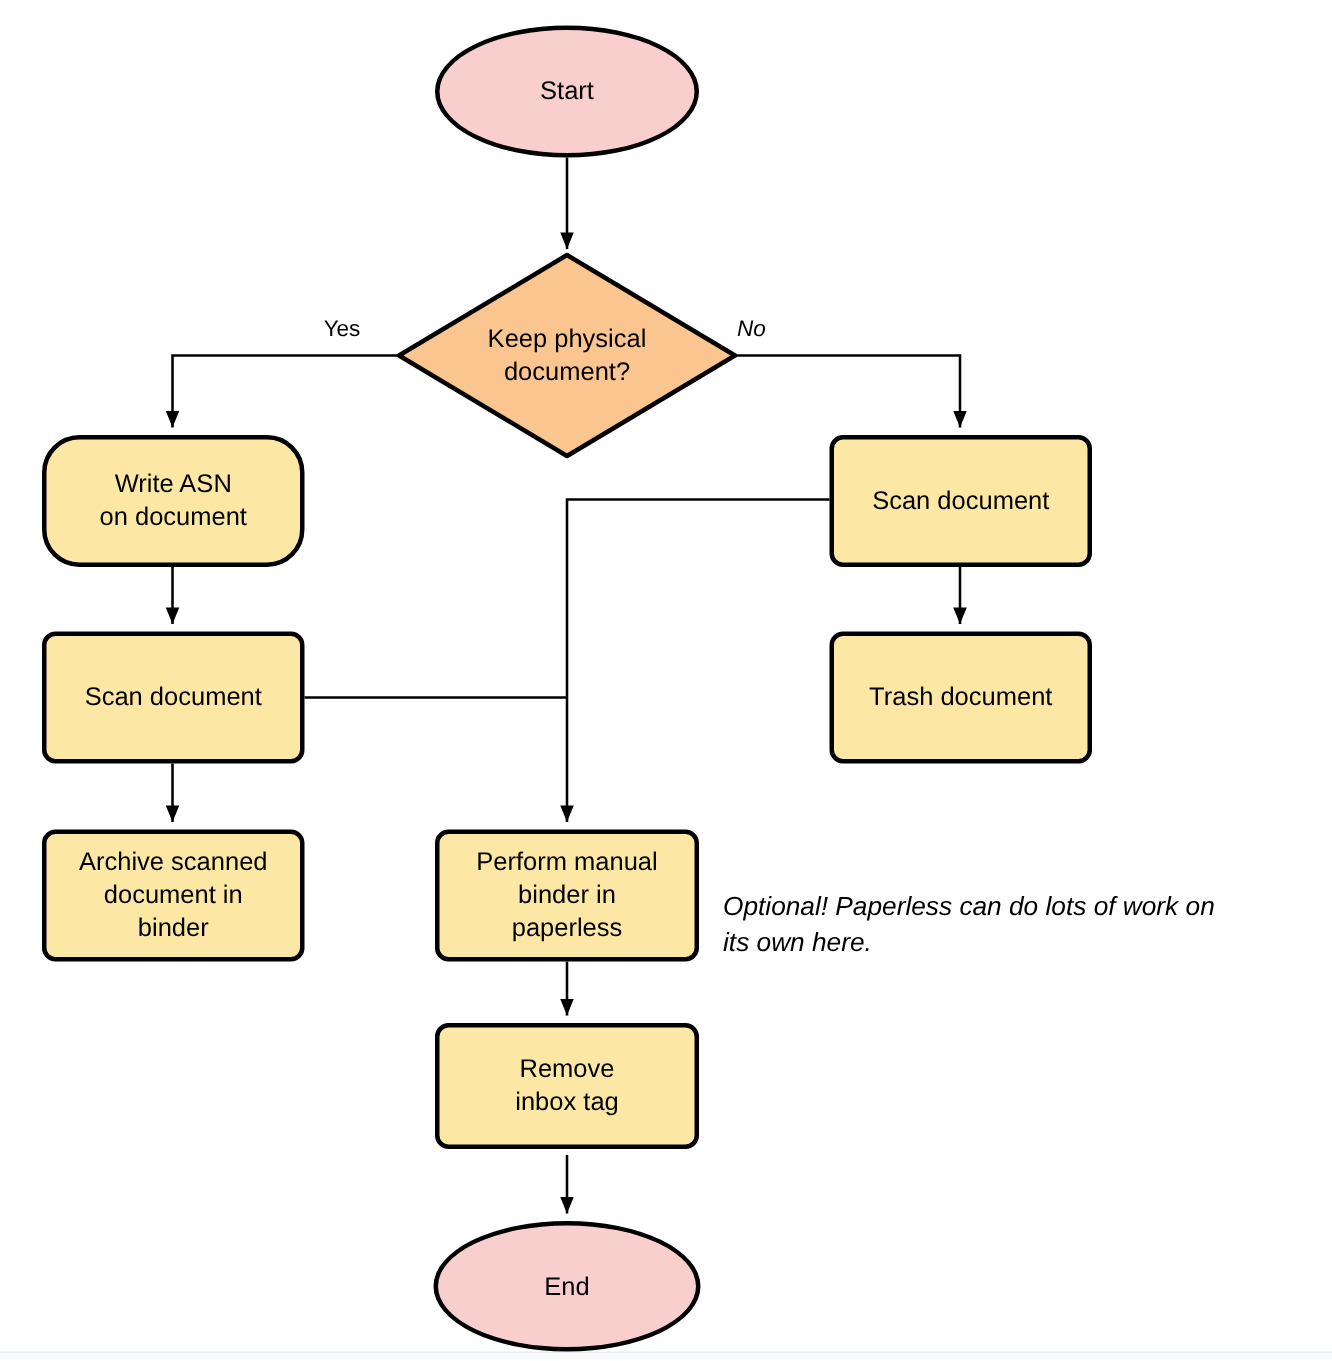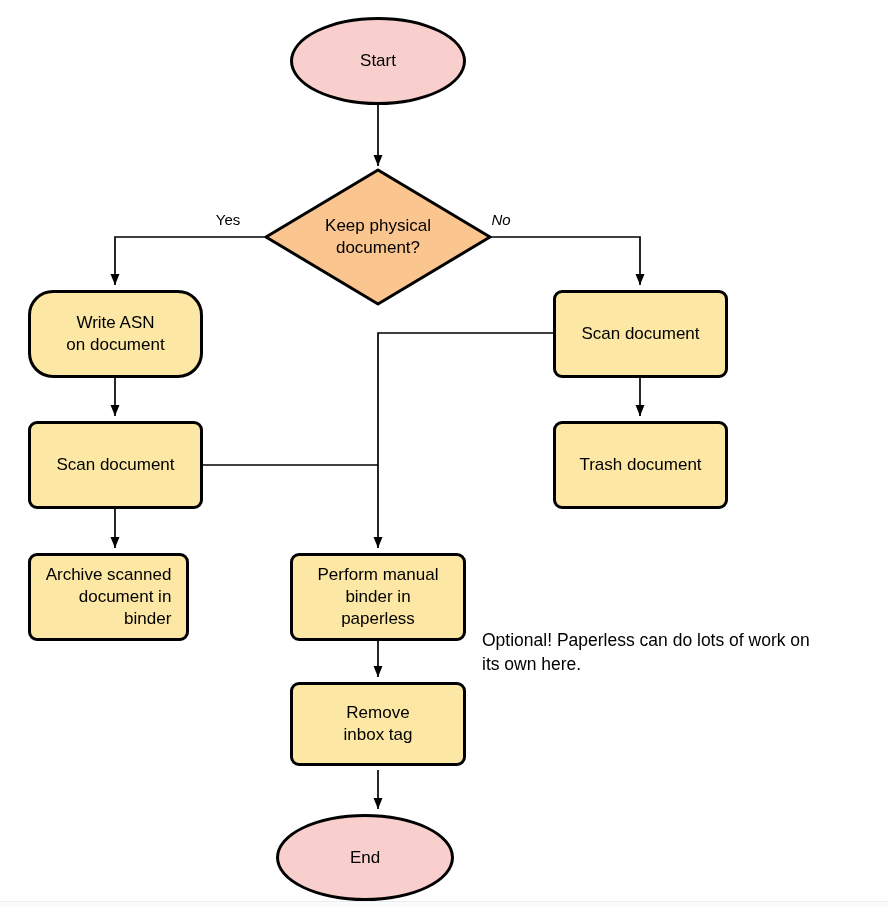--- a/index.html
+++ b/index.html
@@ -71,36 +71,37 @@
     position: absolute;
     z-index: 3;
     font-size: 15px;
     line-height: 18px;
     text-align: center;
   }
   #node-start       { left: 290px; top: 17px;  width: 176px; height: 88px; }
   #decision-label   { left: 272px; top: 172px; width: 212px; height: 130px; }
   #node-write-asn   { left: 28px;  top: 290px; width: 175px; height: 88px; border-radius: 25px; }
   #node-scan-left   { left: 28px;  top: 421px; width: 175px; height: 88px; }
-  #node-archive     { left: 28px;  top: 553px; width: 161px; height: 88px; text-align: right; }
+  #node-archive     { left: 28px;  top: 553px; width: 175px; height: 88px; }
   #node-scan-right  { left: 553px; top: 290px; width: 175px; height: 88px; }
   #node-trash       { left: 553px; top: 421px; width: 175px; height: 88px; }
   #node-tagging     { left: 290px; top: 553px; width: 176px; height: 88px; }
   #node-remove      { left: 290px; top: 682px; width: 176px; height: 84px; }
-  #node-end         { left: 276px; top: 814px; width: 178px; height: 87px; }
+  #node-end         { left: 289px; top: 814px; width: 178px; height: 87px; }
   #label-yes        { left: 196px; top: 211px; width: 64px; }
   #label-no         { left: 476px; top: 211px; width: 50px; font-style: italic; }
   #annotation {
     position: absolute;
     z-index: 3;
     left: 482px;
-    top: 628px;
+    top: 592px;
     width: 402px;
     font-size: 17.5px;
     line-height: 24px;
+    font-style: italic;
     white-space: pre-line;
   }
   #page-edge {
     position: absolute;
     z-index: 0;
     left: 0;
     bottom: 0;
     width: 100%;
     height: 5px;
     background: #fafbfc;

